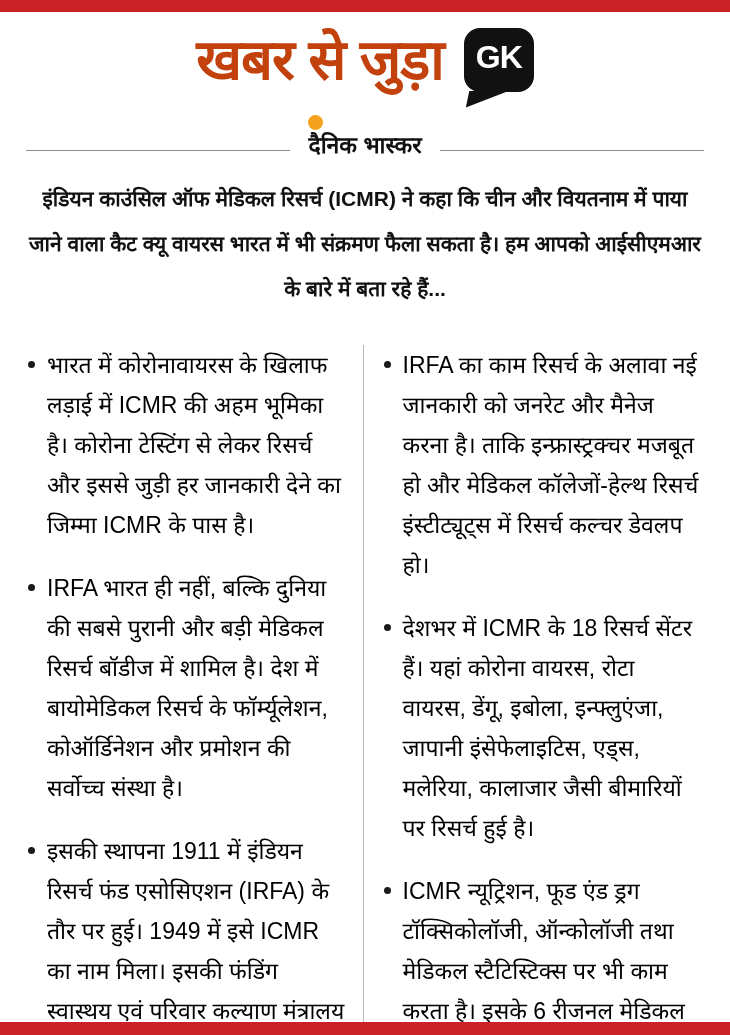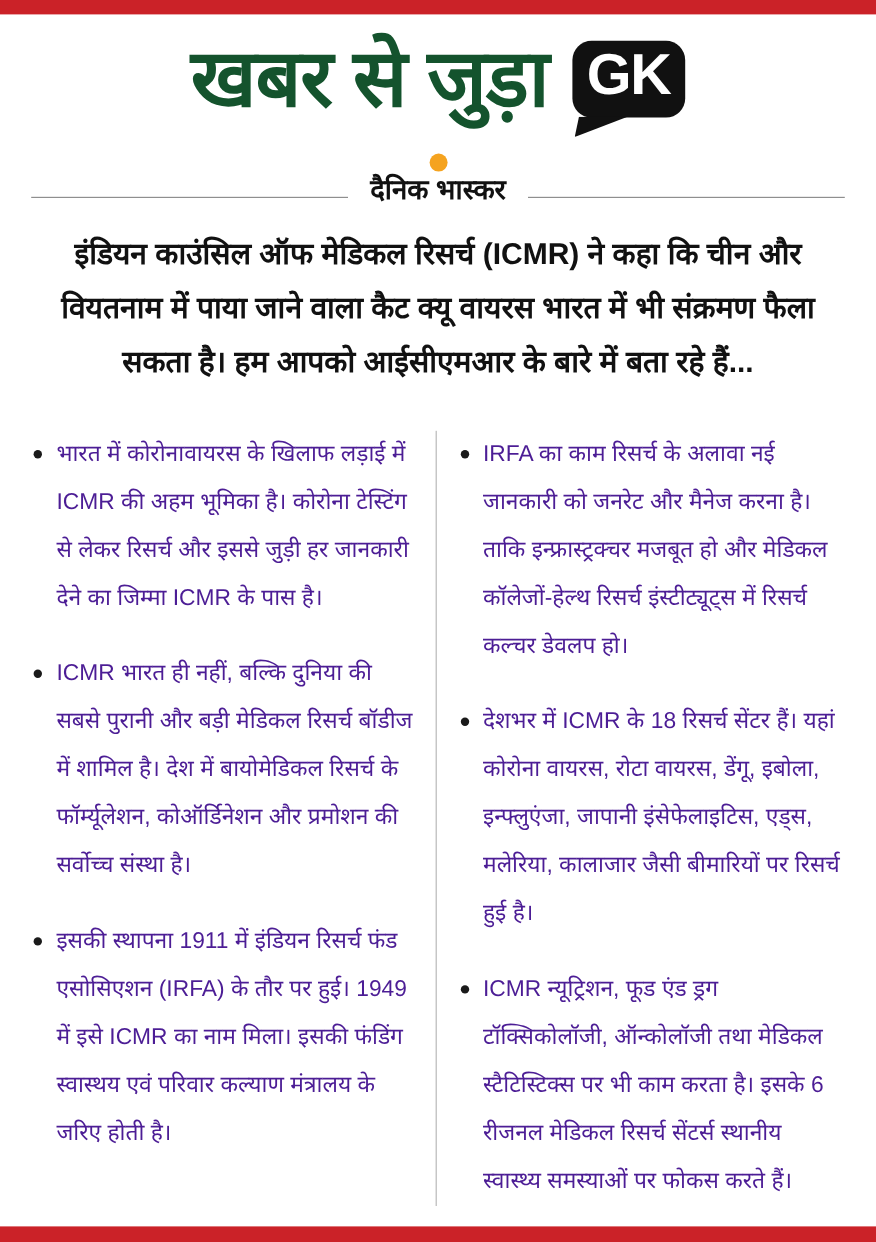--- a/index.html
+++ b/index.html
@@ -24,38 +24,38 @@
 
   
   .title-row {
     margin-top: 14px;
     display: flex;
     justify-content: center;
     align-items: center;
     gap: 20px;
   }
   .title {
-    color: #14532d;
-    font-size: 67px;
+    color: #c2410c;
+    font-size: 56px;
     font-weight: 800;
     line-height: 1.2;
     letter-spacing: -1px;
   }
   .gk-badge {
     position: relative;
     background: #111111;
     border-radius: 16px;
     padding: 2px 12px 8px 12px;
     height: 64px;
     display: flex;
     align-items: center;
   }
   .gk-text {
     color: #ffffff;
-    font-size: 48px;
+    font-size: 32px;
     font-weight: 800;
     letter-spacing: -1px;
     line-height: 1;
   }
   .gk-tail {
     position: absolute;
     left: 2px;
     bottom: -16px;
     width: 44px;
     height: 17px;
@@ -72,42 +72,41 @@
   }
   .rule {
     flex: 1 1 auto;
     height: 1px;
     background: #8f8f8f;
     margin-bottom: 7px;
   }
   .brand {
     display: flex;
     flex-direction: column;
-    align-items: center;
     padding: 0 18px;
   }
   .brand-dot {
     width: 15px;
     height: 15px;
     border-radius: 50%;
     background: #f5a31f;
     margin-bottom: 3px;
   }
   .brand-name {
     font-size: 23px;
     font-weight: 800;
     color: #111111;
     line-height: 1.1;
   }
 
   
   .intro {
     margin: 18px 26px 0 26px;
     text-align: center;
-    font-size: 25px;
+    font-size: 21px;
     font-weight: 700;
     line-height: 45px;
     color: #111111;
   }
 
   
   .columns {
     display: flex;
     margin: 34px 28px 0 28px;
   }
@@ -127,23 +126,23 @@
   .bullet:last-child { margin-bottom: 0; }
   .bdot {
     flex: 0 0 auto;
     width: 7px;
     height: 7px;
     border-radius: 50%;
     background: #1a1a1a;
     margin-top: 16px;
   }
   .btext {
-    font-size: 19px;
+    font-size: 23px;
     line-height: 40px;
-    color: #4c1d95;
+    color: #000000;
   }
 
   .bottom-bar {
     position: absolute;
     left: 0;
     bottom: 0;
     width: 100%;
     height: 13px;
     background: #cb2228;
   }
@@ -176,21 +175,21 @@
 
   <div class="columns">
 
     <div class="col col-left">
       <div class="bullet">
         <span class="bdot"></span>
         <span class="btext">भारत में कोरोनावायरस के खिलाफ लड़ाई में ICMR की अहम भूमिका है। कोरोना टेस्टिंग से लेकर रिसर्च और इससे जुड़ी हर जानकारी देने का जिम्मा ICMR के पास है।</span>
       </div>
       <div class="bullet">
         <span class="bdot"></span>
-        <span class="btext">ICMR भारत ही नहीं, बल्कि दुनिया की सबसे पुरानी और बड़ी मेडिकल रिसर्च बॉडीज में शामिल है। देश में बायोमेडिकल रिसर्च के फॉर्म्यूलेशन, कोऑर्डिनेशन और प्रमोशन की सर्वोच्च संस्था है।</span>
+        <span class="btext">IRFA भारत ही नहीं, बल्कि दुनिया की सबसे पुरानी और बड़ी मेडिकल रिसर्च बॉडीज में शामिल है। देश में बायोमेडिकल रिसर्च के फॉर्म्यूलेशन, कोऑर्डिनेशन और प्रमोशन की सर्वोच्च संस्था है।</span>
       </div>
       <div class="bullet">
         <span class="bdot"></span>
         <span class="btext">इसकी स्थापना 1911 में इंडियन रिसर्च फंड एसोसिएशन (IRFA) के तौर पर हुई। 1949 में इसे ICMR का नाम मिला। इसकी फंडिंग स्वास्थय एवं परिवार कल्याण मंत्रालय के जरिए होती है।</span>
       </div>
     </div>
 
     <div class="col col-right">
       <div class="bullet">
         <span class="bdot"></span>

